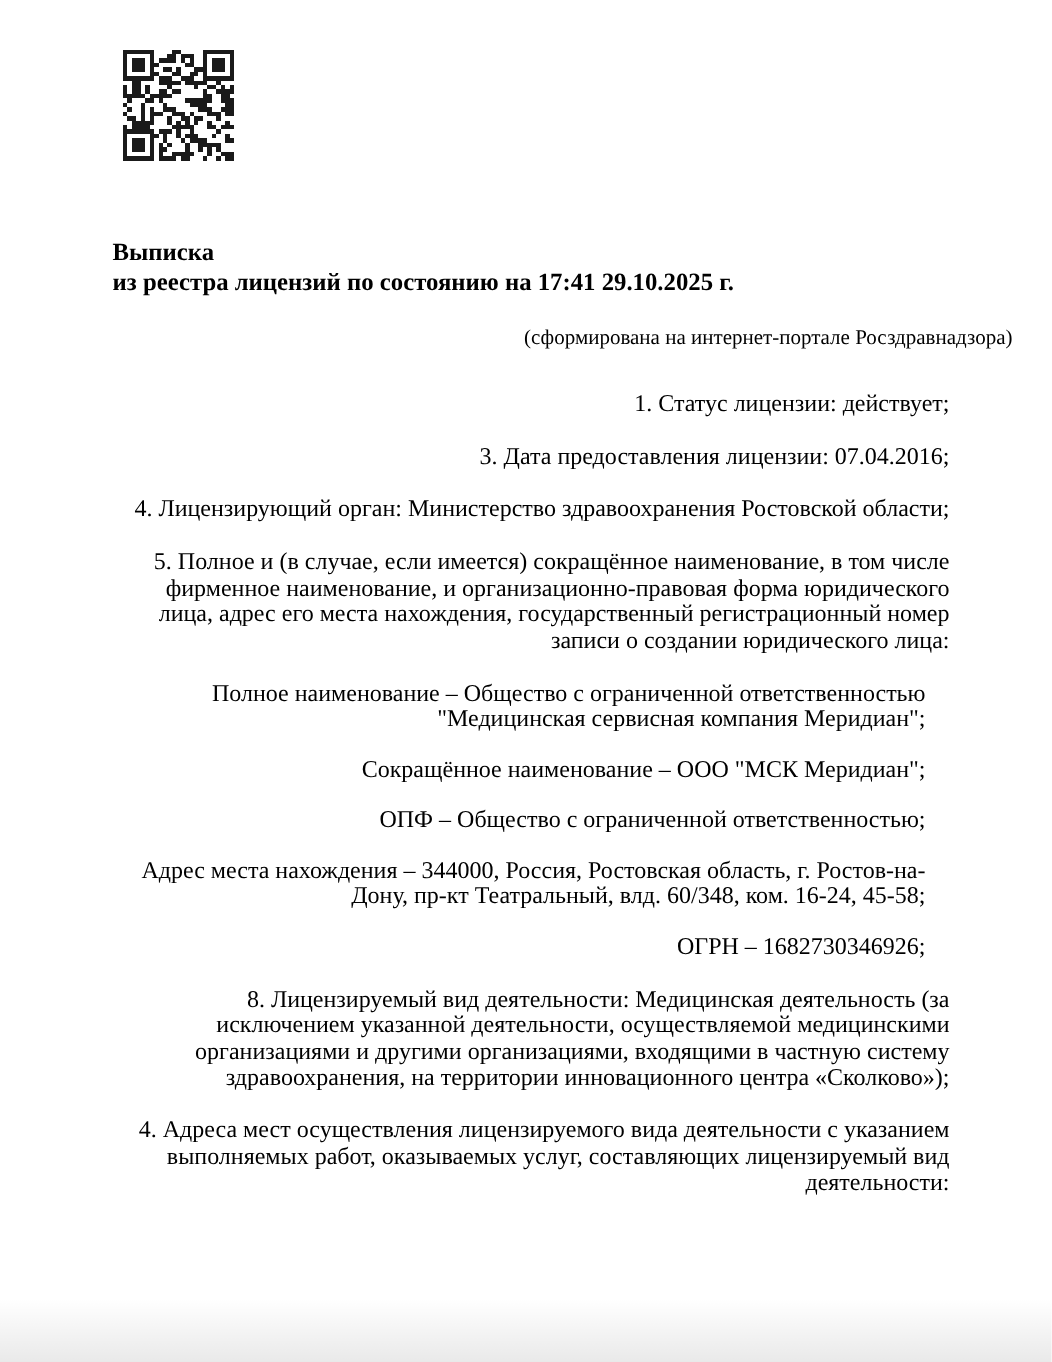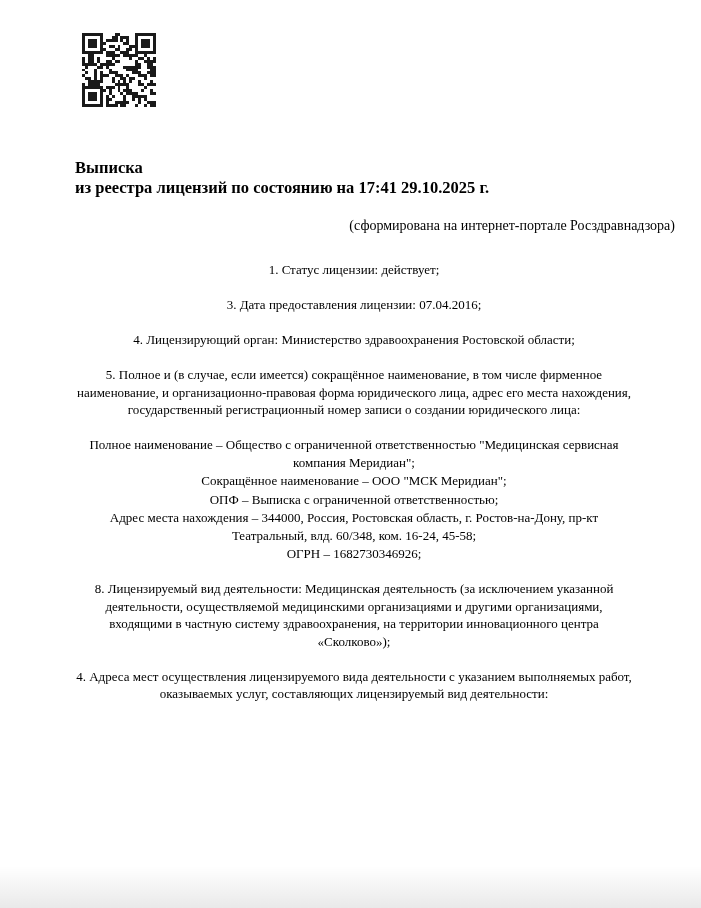--- a/index.html
+++ b/index.html
@@ -37,28 +37,28 @@
     right: 26px;
     font-size: 14px;
     line-height: 14px;
     text-align: right;
   }
   .doc-body {
     position: absolute;
     top: 261px;
     left: 75px;
     right: 68px;
-    font-size: 13px;
+    font-size: 16px;
     line-height: 17.5px;
-    text-align: center;
+    text-align: right;
     font-family: Liberation Serif, serif;
   }
   .doc-body p { margin: 0 0 17.5px 0; }
   .entity-block { margin: 0 0 17.5px 0; }
-  .entity-block div { margin: 1px; }
+  .entity-block div { margin: 16px; }
   .page-bottom-shade {
     position: absolute;
     left: 0; right: 0; bottom: 0;
     height: 42px;
     background: linear-gradient(to bottom, rgba(0,0,0,0) 0%, rgba(0,0,0,0.085) 100%);
     pointer-events: none;
   }
 </style>
 </head>
 <body>
@@ -399,21 +399,21 @@
   <div class="subtitle">(сформирована на интернет-портале Росздравнадзора)</div>
 
   <div class="doc-body">
     <p>1. Статус лицензии: действует;</p>
     <p>3. Дата предоставления лицензии: 07.04.2016;</p>
     <p>4. Лицензирующий орган: Министерство здравоохранения Ростовской области;</p>
     <p>5. Полное и (в случае, если имеется) сокращённое наименование, в том числе фирменное наименование, и организационно-правовая форма юридического лица, адрес его места нахождения, государственный регистрационный номер записи о создании юридического лица:</p>
     <div class="entity-block">
       <div>Полное наименование – Общество с ограниченной ответственностью "Медицинская сервисная компания Меридиан";</div>
       <div>Сокращённое наименование – ООО "МСК Меридиан";</div>
-      <div>ОПФ – Выписка с ограниченной ответственностью;</div>
+      <div>ОПФ – Общество с ограниченной ответственностью;</div>
       <div>Адрес места нахождения – 344000, Россия, Ростовская область, г. Ростов-на-Дону, пр-кт Театральный, влд. 60/348, ком. 16-24, 45-58;</div>
       <div>ОГРН – 1682730346926;</div>
     </div>
     <p>8. Лицензируемый вид деятельности: Медицинская деятельность (за исключением указанной деятельности, осуществляемой медицинскими организациями и другими организациями, входящими в частную систему здравоохранения, на территории инновационного центра «Сколково»);</p>
     <p>4. Адреса мест осуществления лицензируемого вида деятельности с указанием выполняемых работ, оказываемых услуг, составляющих лицензируемый вид деятельности:</p>
   </div>
 
   <div class="page-bottom-shade"></div>
 </div>
 

